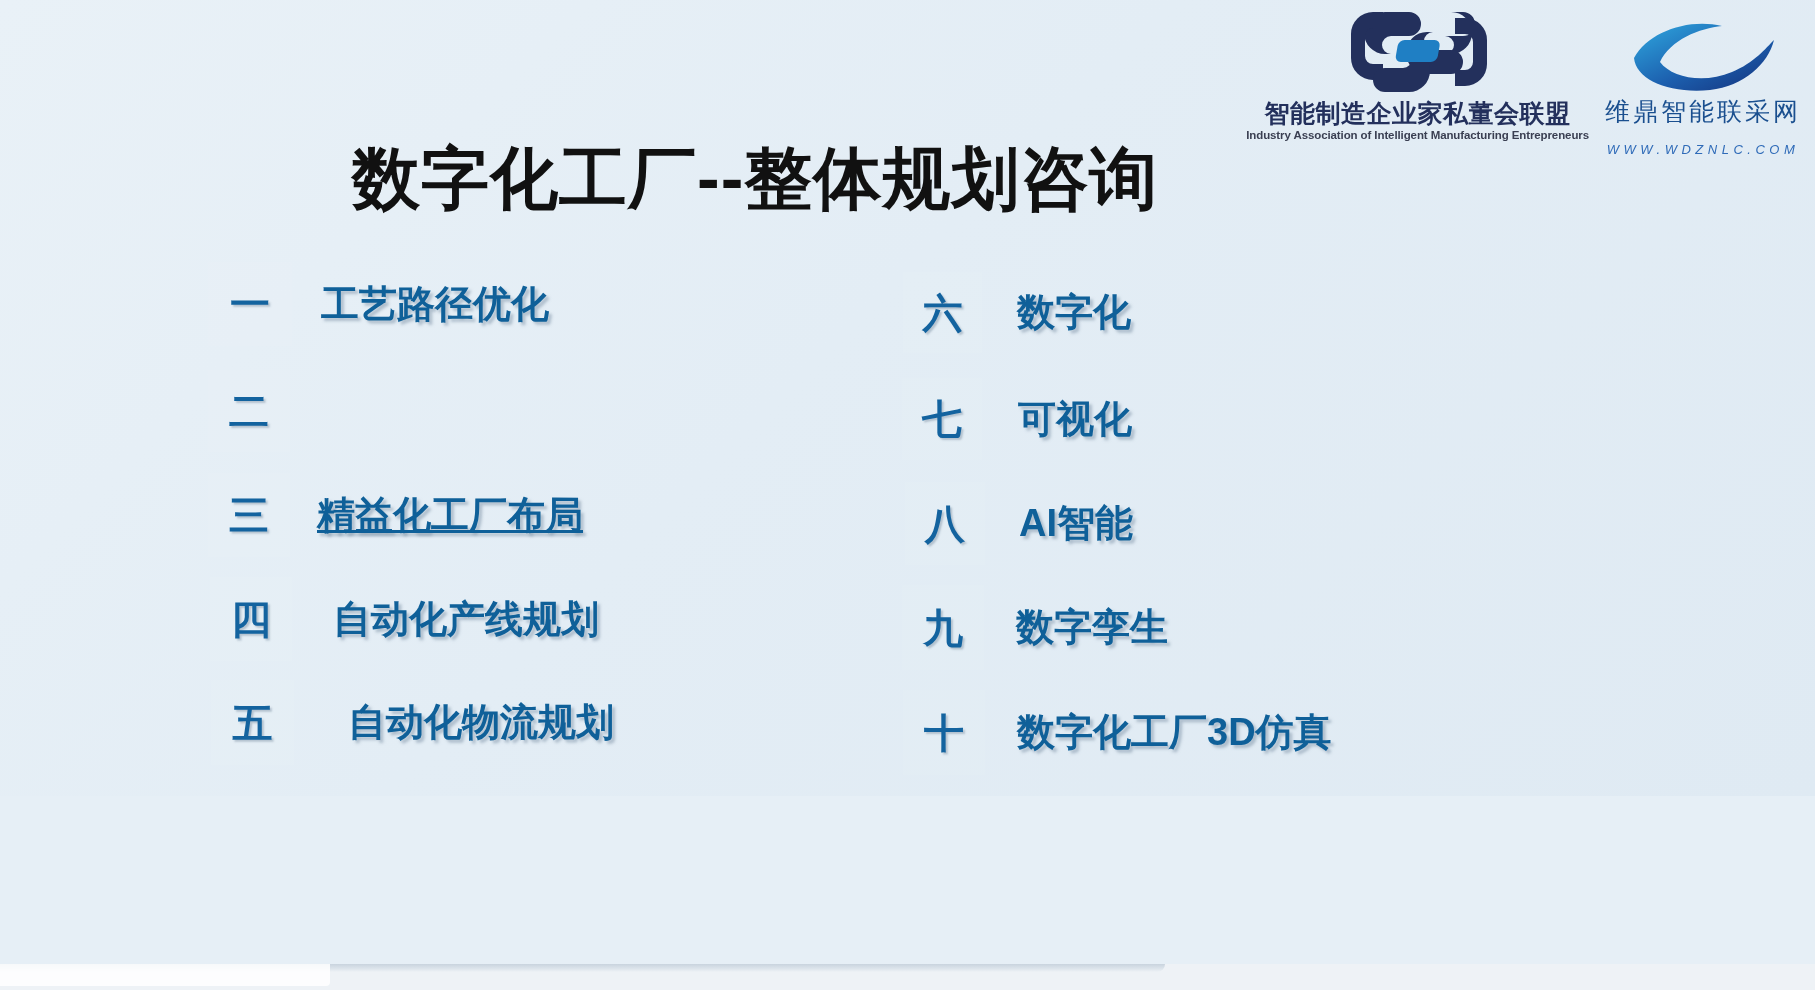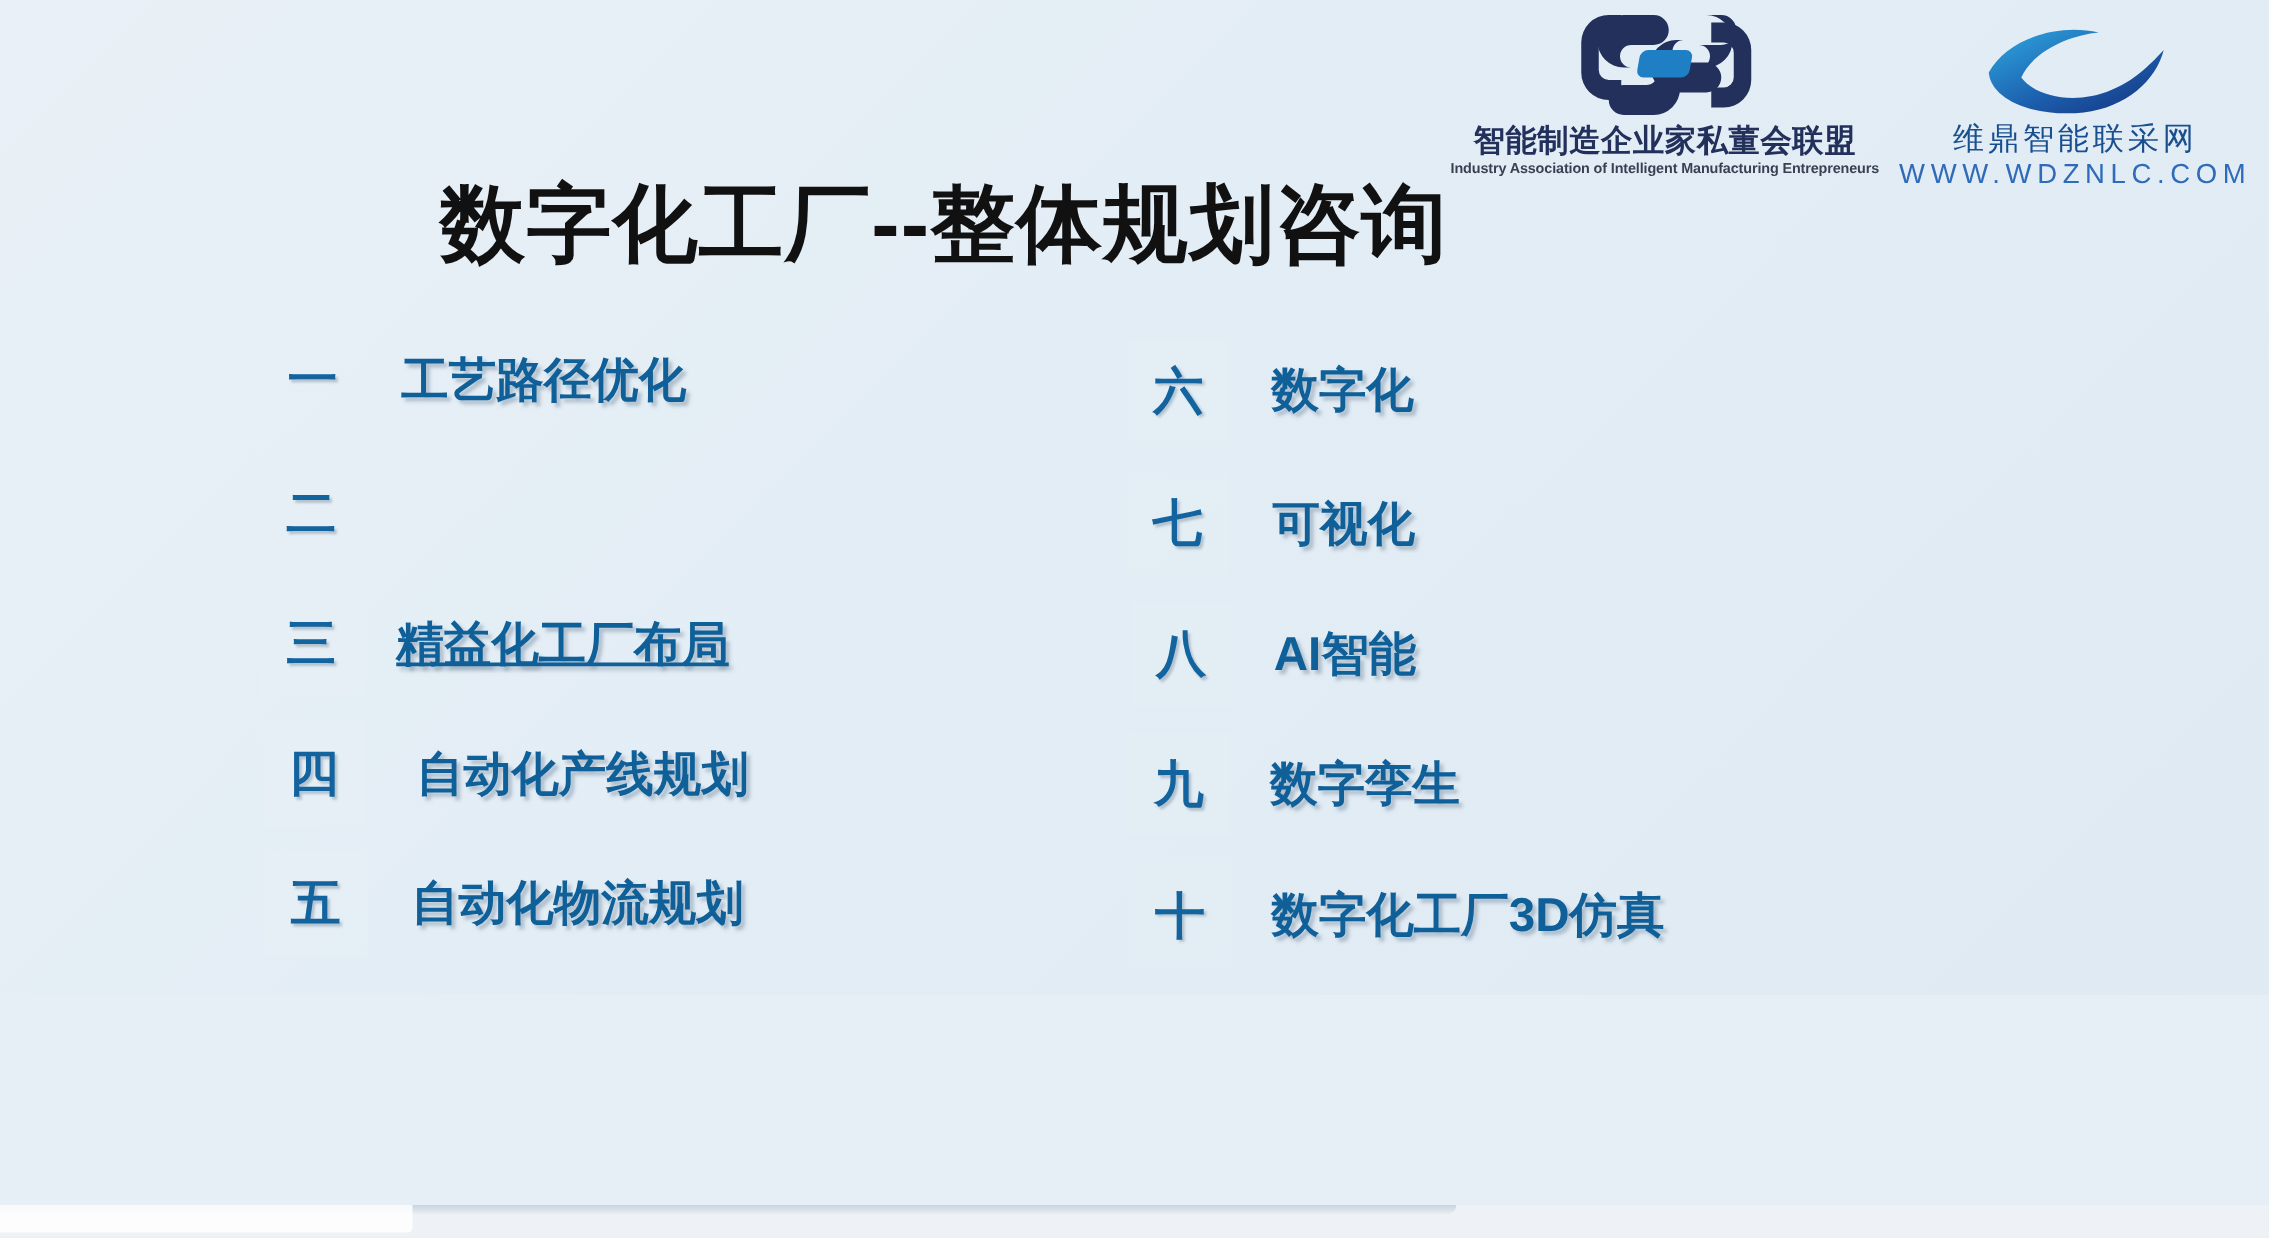--- a/index.html
+++ b/index.html
@@ -87,26 +87,27 @@
   #logo-wd-mark { width: 155px; height: 94px; display: block; }
   #logo-wd-cn {
     font-size: 25px;
     font-weight: 500;
     color: #1a4f8f;
     letter-spacing: 3px;
     line-height: 1.05;
     white-space: nowrap;
   }
   #logo-wd-url {
-    font-size: 22px;
+    font-size: 13px;
     font-weight: 500;
     color: #2f6bb8;
     letter-spacing: 4.5px;
     white-space: nowrap;
-    margin-top: 2px;
+    margin-top: 18px;
+    font-style: italic;
   }
 
   
   #page-title {
     position: absolute;
     left: 352px;
     top: 134px;
     font-size: 68px;
     font-weight: 900;
     color: #111111;
@@ -233,21 +234,21 @@
       <div class="item-box" style="width:82px;height:84px;">
         <span class="item-num">四</span>
       </div>
       <span class="item-label" style="margin-left:41px;">自动化产线规划</span>
     </div>
 
     <div class="item-row" style="margin-left:3px;">
       <div class="item-box" style="width:83px;height:85px;">
         <span class="item-num">五</span>
       </div>
-      <span class="item-label" style="margin-left:35px;">自动化物流规划</span>
+      <span class="item-label" style="margin-left:54px;">自动化物流规划</span>
     </div>
 
   </div>
 
   <div class="column" id="column-right">
 
     <div class="item-row" style="margin-bottom:25px;margin-left:3px;">
       <div class="item-box" style="width:79px;height:81px;">
         <span class="item-num">六</span>
       </div>

